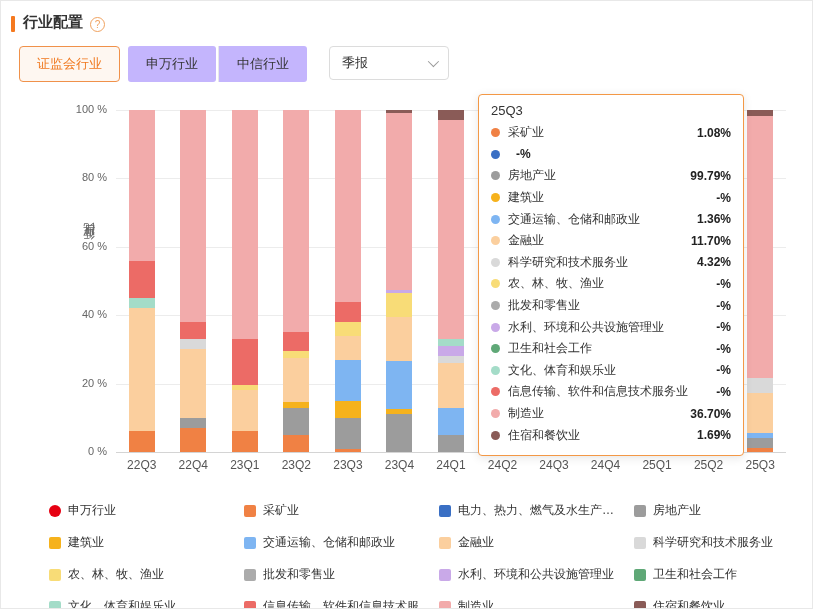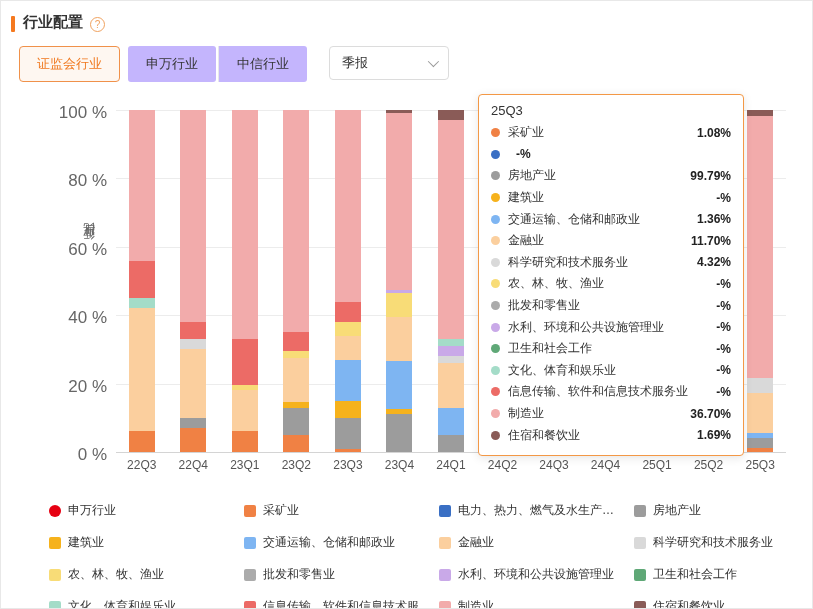--- a/index.html
+++ b/index.html
@@ -25,21 +25,21 @@
           transform:rotate(45deg) translateY(-2px); }
 
   .chart { position:relative; height:392px; margin-top:12px; }
   .plot { position:absolute; left:115px; top:16px; width:670px; height:342px; }
   .gridline { position:absolute; left:0; right:0; height:1px; background:#ececec; }
   .gridline.axis { background:#d4d4d4; }
   .bars { position:absolute; left:0; top:0; width:100%; height:100%; display:flex; }
   .slot { flex:1; display:flex; justify-content:center; align-items:flex-end; height:100%; }
   .bar { width:26px; height:100%; display:flex; flex-direction:column-reverse; }
   .seg { width:100%; }
-  .ytick { position:absolute; left:0; width:106px; text-align:right; font-size:17px; color:#666; }
+  .ytick { position:absolute; left:0; width:106px; text-align:right; font-size:11px; color:#666; }
   .ylabel-v { position:absolute; left:80px; top:148px; font-size:12px; color:#666;
               writing-mode:vertical-rl; transform:rotate(180deg); letter-spacing:2px; }
   .xlabels { position:absolute; left:115px; top:364px; width:670px; display:flex; }
   .xlabel { flex:1; text-align:center; font-size:12px; color:#555; }
 
   .tooltip { position:absolute; left:477px; top:0px; width:266px; background:#fff; border:1px solid #f39846;
              border-radius:4px; padding:8px 12px 9px 12px; box-shadow:0 2px 10px rgba(0,0,0,.10); z-index:6; }
   .tt-title { font-size:13px; color:#333; margin-bottom:4px; }
   .tt-row { display:flex; align-items:center; height:21.6px; font-size:12px; white-space:nowrap; }
   .tt-dot { width:9px; height:9px; border-radius:50%; margin-right:8px; flex:0 0 auto; }

